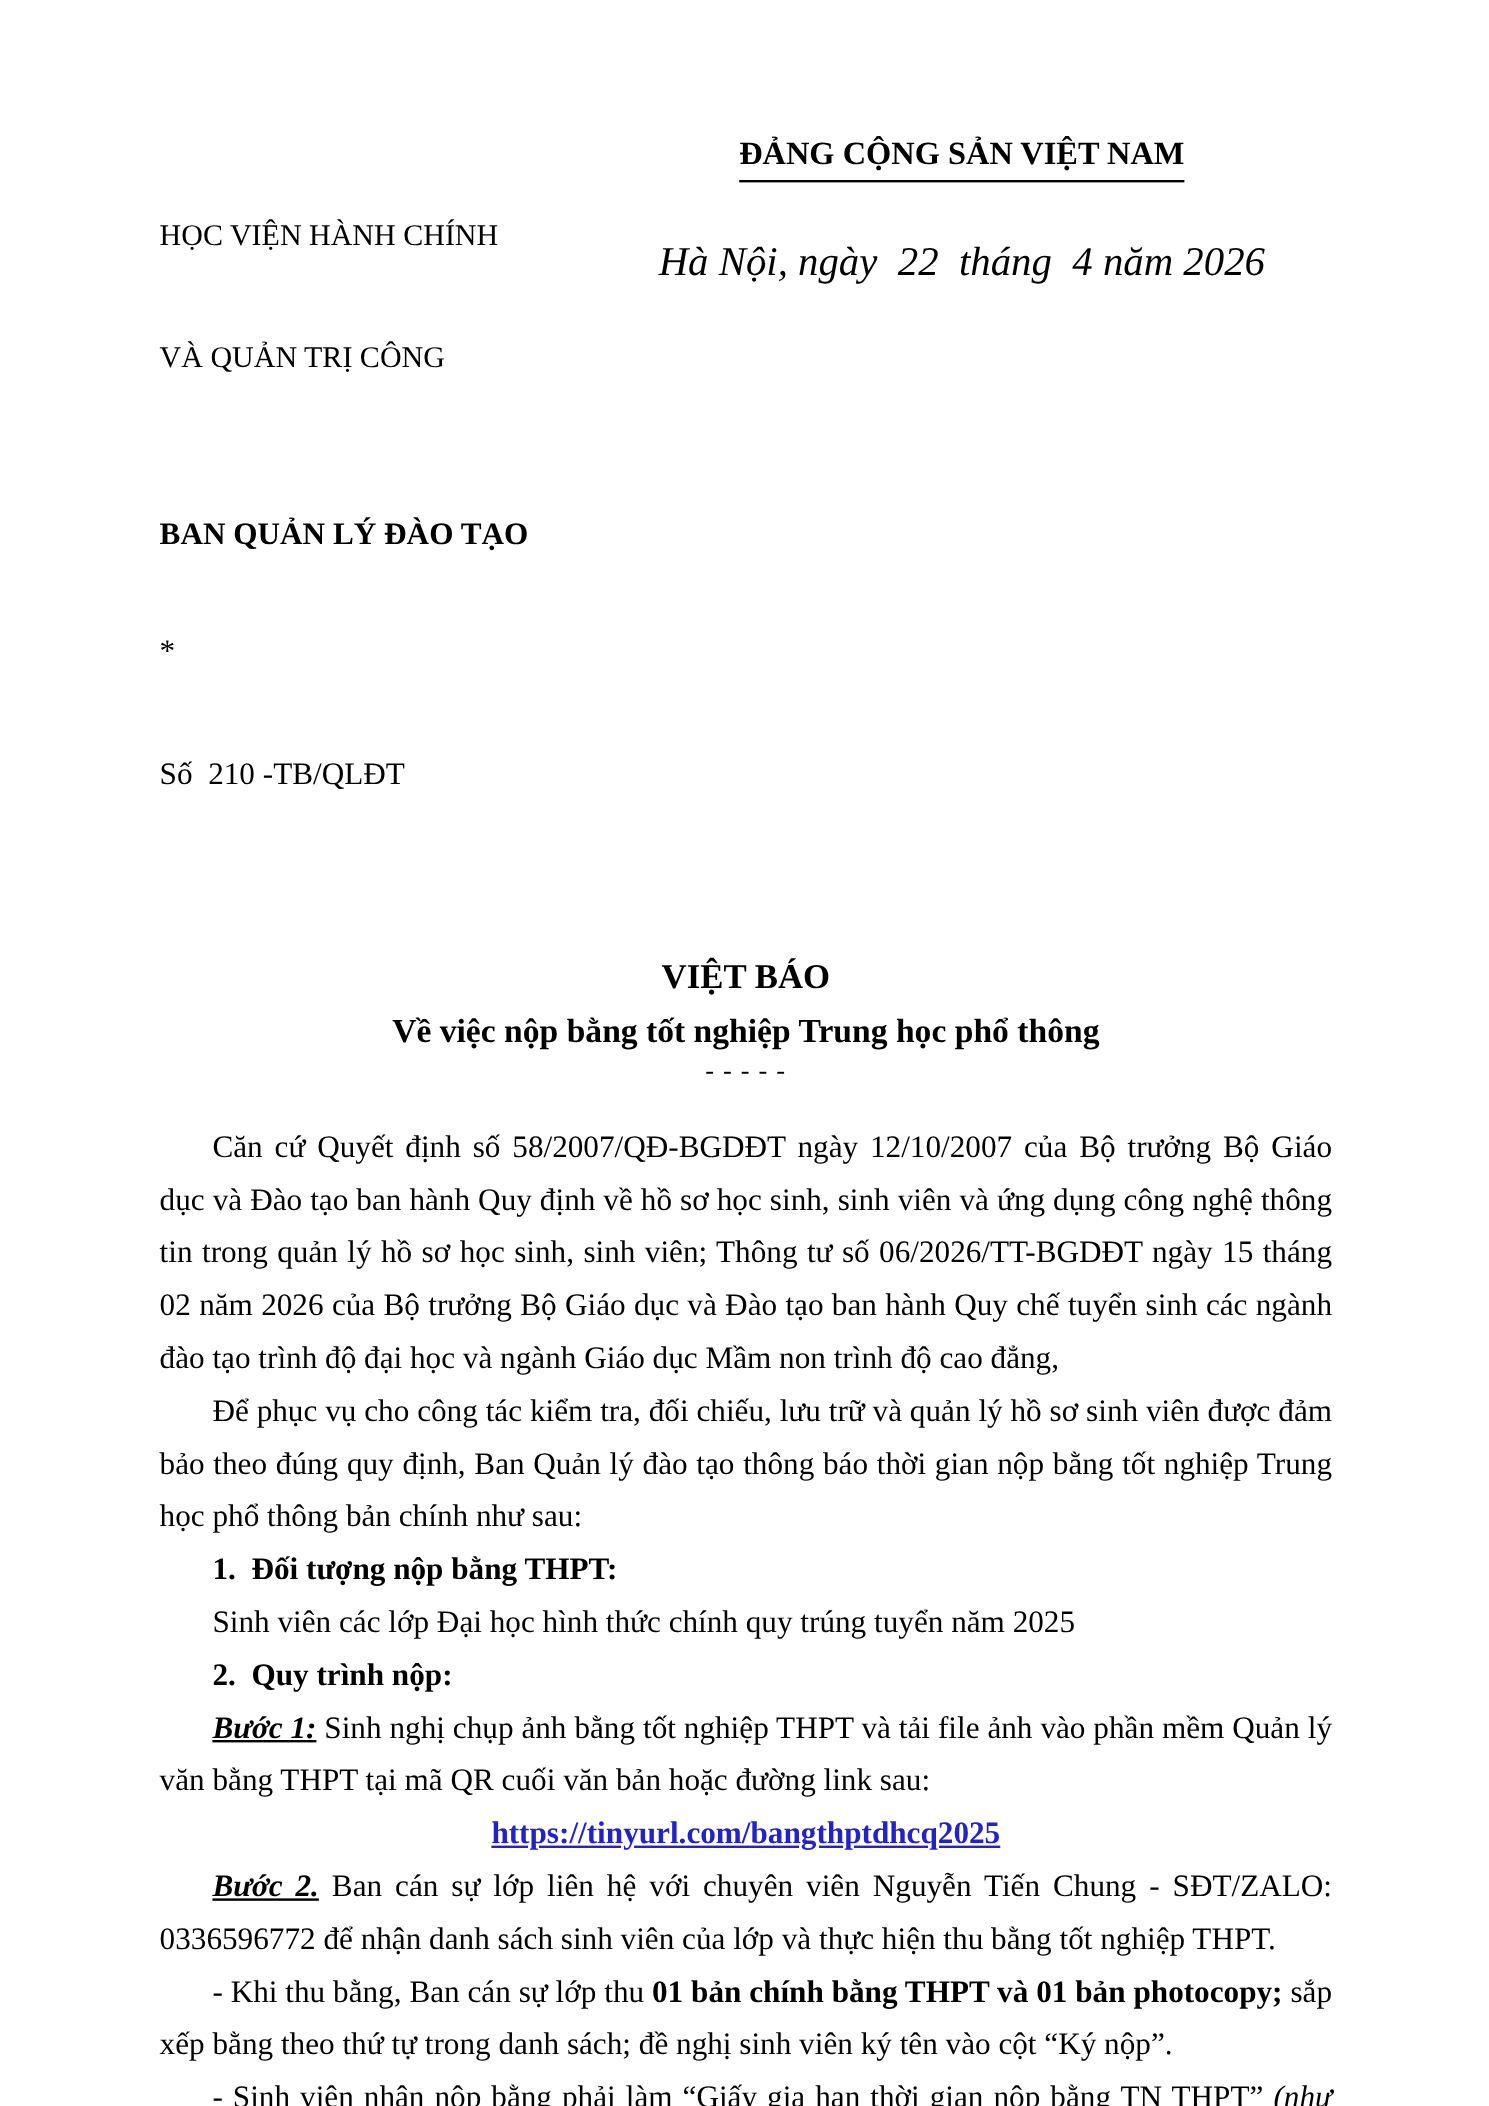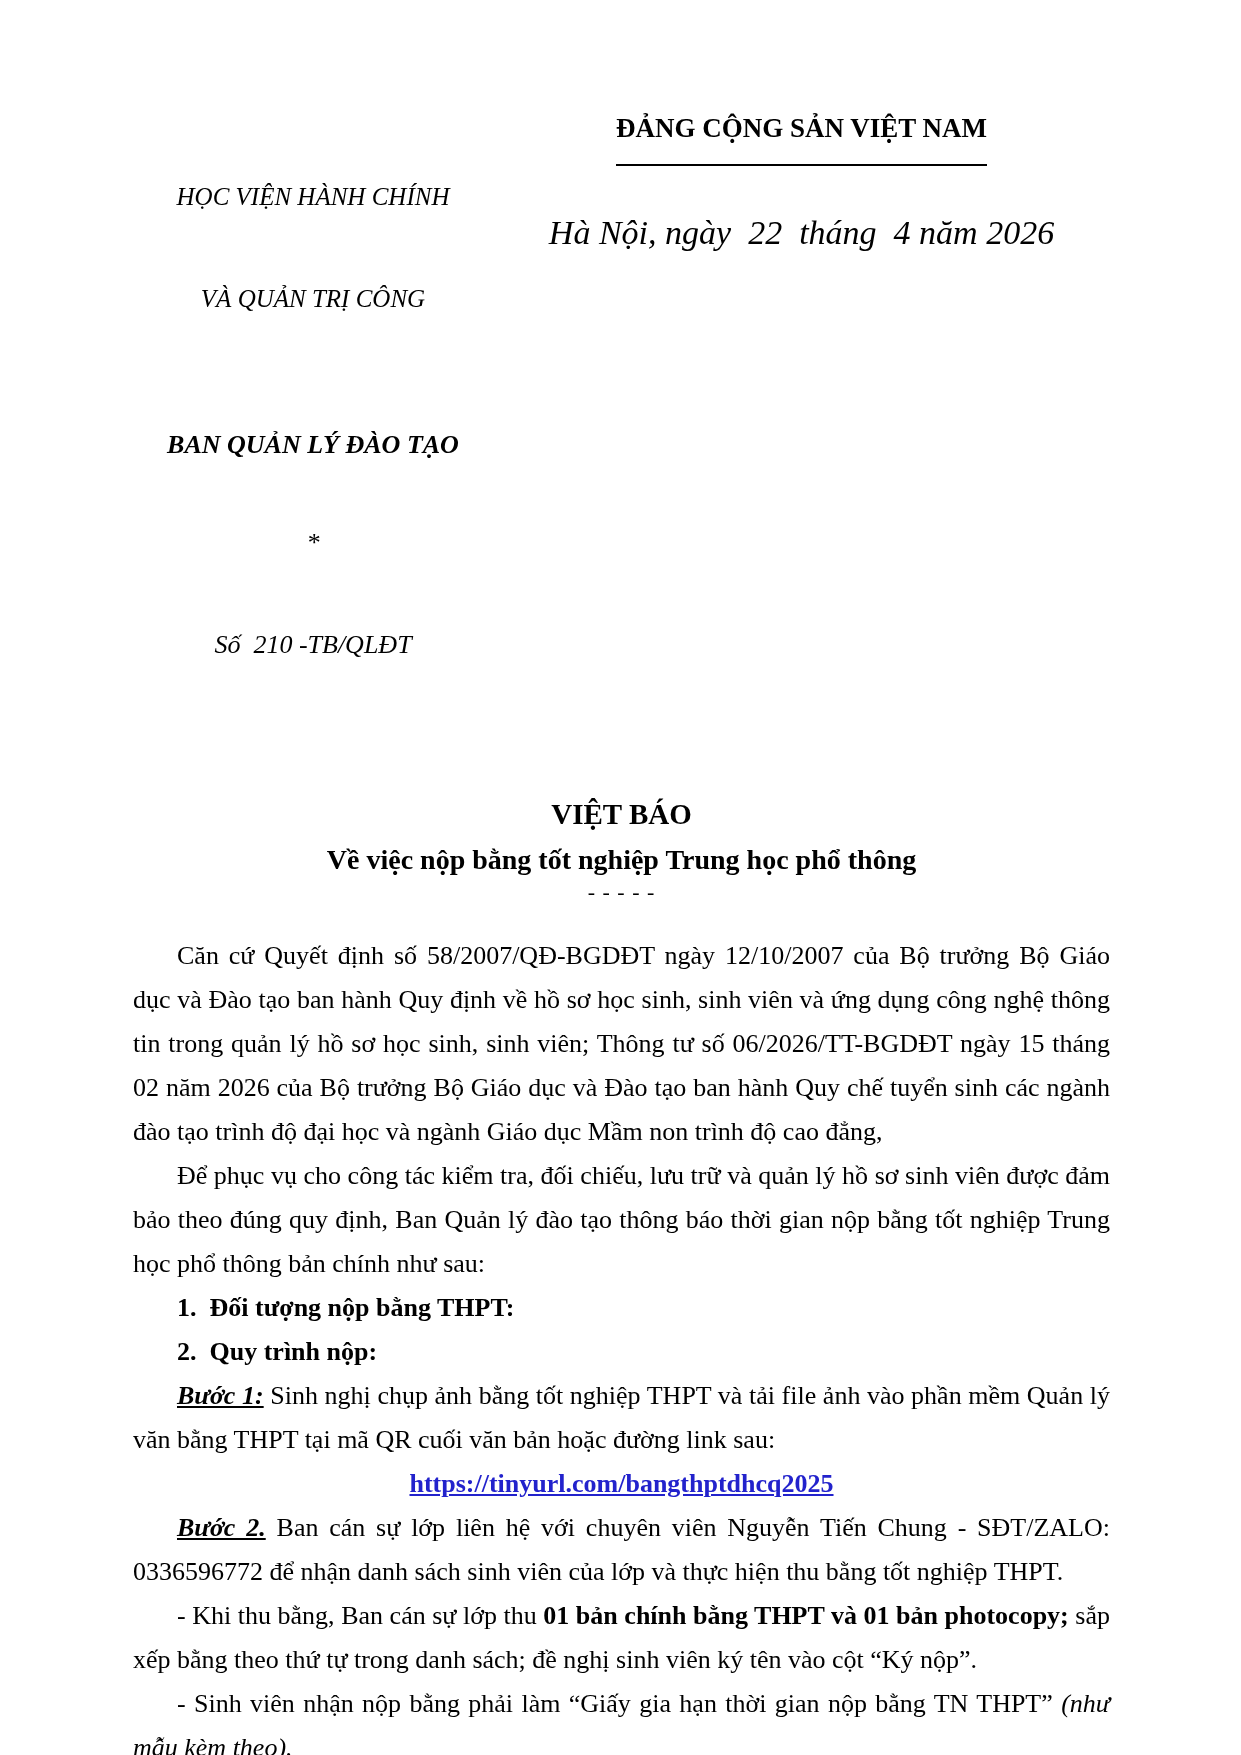--- a/index.html
+++ b/index.html
@@ -12,37 +12,36 @@
     color: #000000;
     font-family: "Liberation Serif", "DejaVu Serif", serif;
     overflow: hidden;
     box-sizing: border-box;
     padding: 112px 131px 0 133px;
   }
   
   .header-row { display: flex; }
   .header-left {
     width: 360px;
-    text-align: center;
+    text-align: left;
     font-size: 25px;
     line-height: 34px;
     white-space: pre-wrap;
-    font-style: italic;
   }
   .header-left .org-bold { font-weight: bold; font-size: 26px; margin-top: 44px; }
   .header-left .star { line-height: 26px; font-size: 26px; }
   .header-left .ref-number { font-size: 26px; margin-top: 4px; }
   .header-right { flex: 1; text-align: center; }
   .party-name {
     display: inline-block;
     font-weight: bold;
     font-size: 27px;
     line-height: 32px;
     border-bottom: 2px solid #000;
-    padding-bottom: 20px;
+    padding-bottom: 6px;
     white-space: pre-wrap;
   }
   .date-line {
     font-style: italic;
     font-size: 34px;
     margin-top: 48px;
     white-space: pre-wrap;
   }
   
   .title-section { text-align: center; margin-top: 62px; }
@@ -85,20 +84,21 @@
   <div class="title-section">
     <div class="doc-title">VIỆT BÁO</div>
     <div class="doc-subtitle">Về việc nộp bằng tốt nghiệp Trung học phổ thông</div>
     <div class="separator">- - - - -</div>
   </div>
 
   <div class="doc-body">
       <div class="para indent"><span>Căn cứ Quyết định số 58/2007/QĐ-BGDĐT ngày 12/10/2007 của Bộ trưởng Bộ Giáo dục và Đào tạo ban hành Quy định về hồ sơ học sinh, sinh viên và ứng dụng công nghệ thông tin trong quản lý hồ sơ học sinh, sinh viên; Thông tư số 06/2026/TT-BGDĐT ngày 15 tháng 02 năm 2026 của Bộ trưởng Bộ Giáo dục và Đào tạo ban hành Quy chế tuyển sinh các ngành đào tạo trình độ đại học và ngành Giáo dục Mầm non trình độ cao đẳng,</span></div>
       <div class="para indent"><span>Để phục vụ cho công tác kiểm tra, đối chiếu, lưu trữ và quản lý hồ sơ sinh viên được đảm bảo theo đúng quy định, Ban Quản lý đào tạo thông báo thời gian nộp bằng tốt nghiệp Trung học phổ thông bản chính như sau:</span></div>
       <div class="para indent"><span class="b">1.&nbsp; Đối tượng nộp bằng THPT:</span></div>
+      <div class="para indent"><span>Sinh viên các lớp Đại học hình thức chính quy trúng tuyển năm 2025</span></div>
       <div class="para indent"><span class="b">2.&nbsp; Quy trình nộp:</span></div>
       <div class="para indent"><span class="b i u">Bước 1:</span><span> Sinh nghị chụp ảnh bằng tốt nghiệp THPT và tải file ảnh vào phần mềm Quản lý văn bằng THPT tại mã QR cuối văn bản hoặc đường link sau:</span></div>
       <div class="para center"><span class="b u link">https://tinyurl.com/bangthptdhcq2025</span></div>
       <div class="para indent"><span class="b i u">Bước 2.</span><span> Ban cán sự lớp liên hệ với chuyên viên Nguyễn Tiến Chung - SĐT/ZALO: 0336596772 để nhận danh sách sinh viên của lớp và thực hiện thu bằng tốt nghiệp THPT.</span></div>
       <div class="para indent"><span>- Khi thu bằng, Ban cán sự lớp thu </span><span class="b">01 bản chính bằng THPT và 01 bản photocopy;</span><span> sắp xếp bằng theo thứ tự trong danh sách; đề nghị sinh viên ký tên vào cột “Ký nộp”.</span></div>
       <div class="para indent"><span>- Sinh viên nhận nộp bằng phải làm “Giấy gia hạn thời gian nộp bằng TN THPT” </span><span class="i">(như mẫu kèm theo).</span></div>
     </div>
 
 </div>
 

